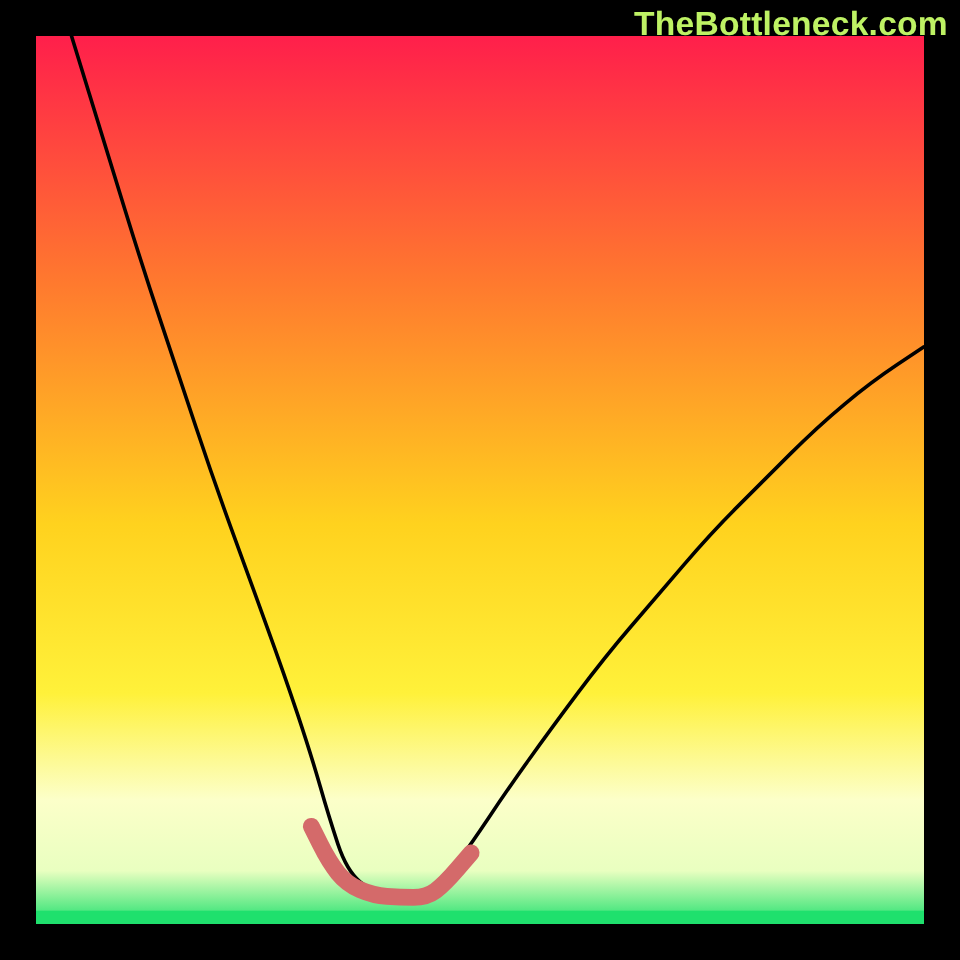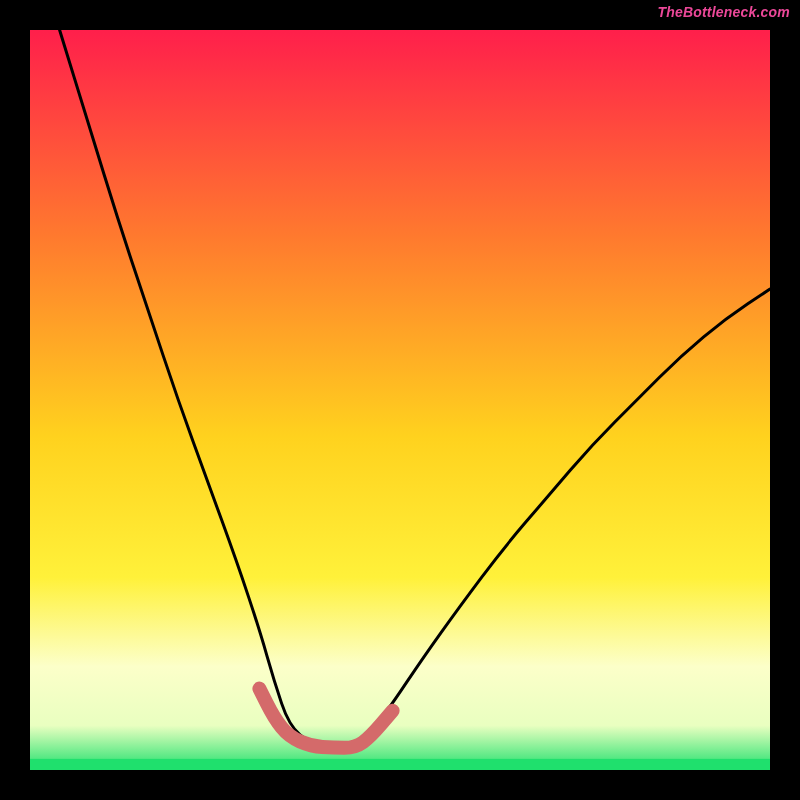--- a/index.html
+++ b/index.html
@@ -14,27 +14,26 @@
   .frame {
     position: relative;
     width: 800px;
     height: 800px;
     background: #000;
   }
   .watermark {
     position: absolute;
     top: 4px;
     right: 10px;
-    color: #ec4899;
-    font-size: 14px;
+    color: #bef264;
+    font-size: 28px;
     font-weight: 600;
     letter-spacing: 0.2px;
     z-index: 10;
     user-select: none;
-    font-style: italic;
   }
   svg {
     position: absolute;
     top: 0;
     left: 0;
   }
 </style>
 </head>
 <body>
 

